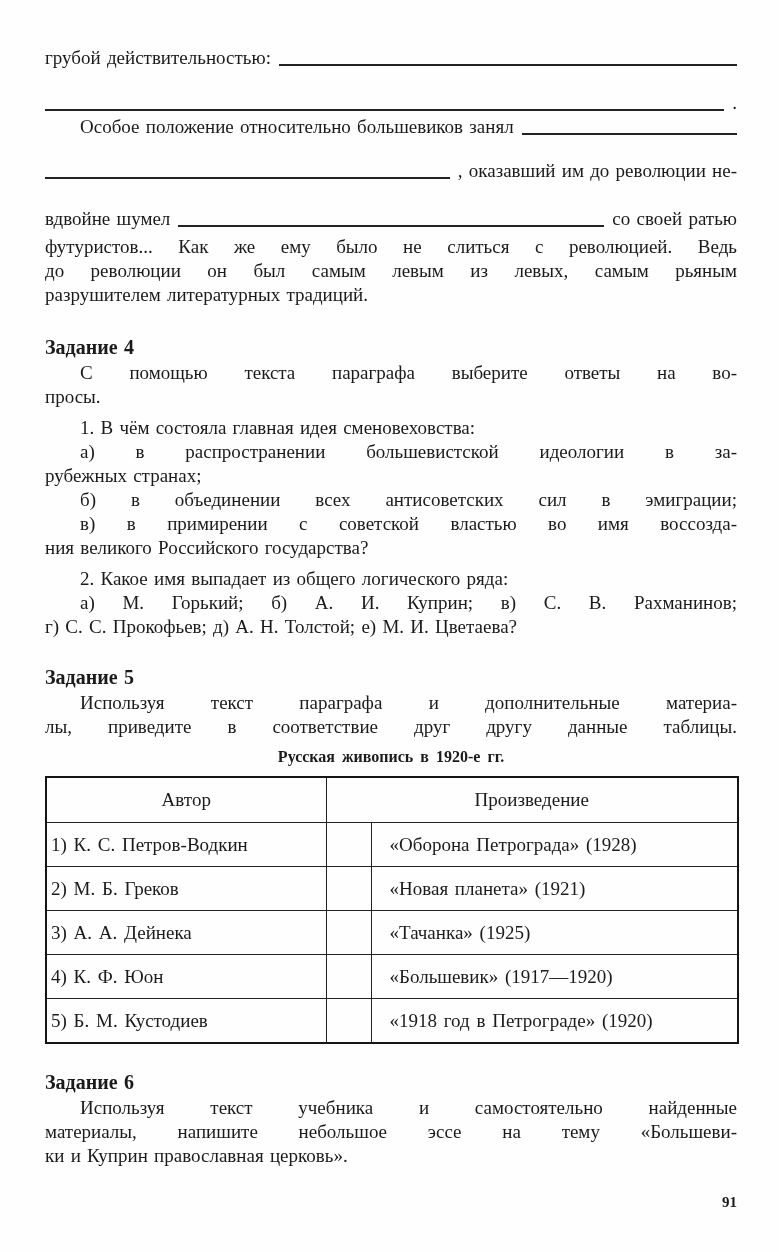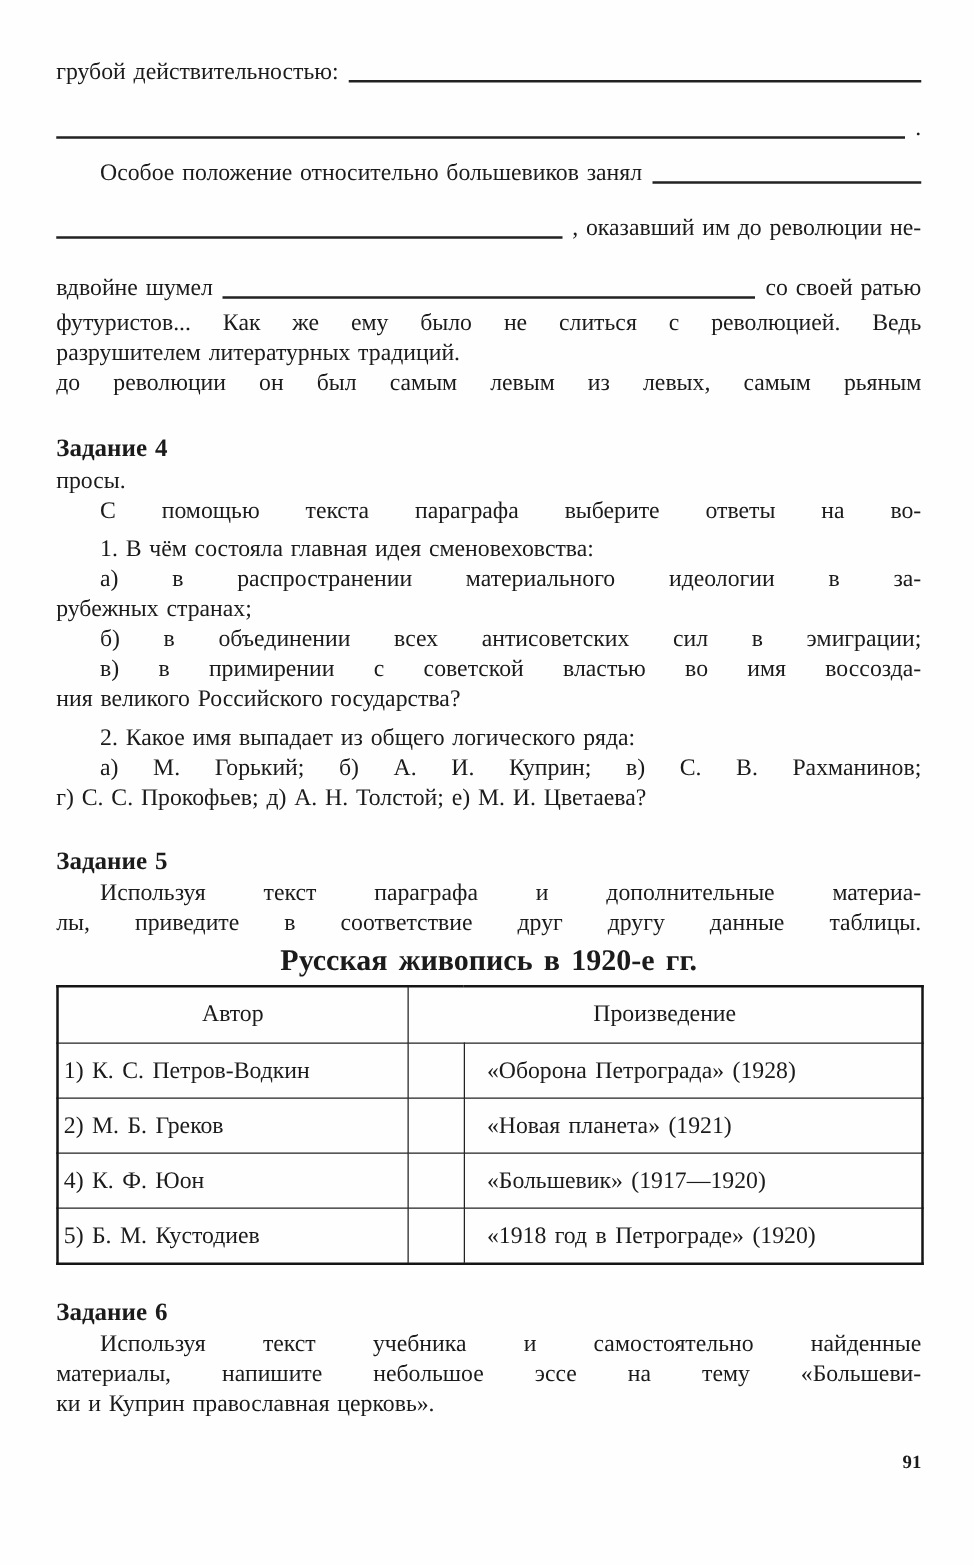--- a/index.html
+++ b/index.html
@@ -24,33 +24,33 @@
   .fillrow .t.ind{text-indent:0;margin-left:35px;}
   .blank{
     flex:1 1 auto;
     min-width:30px;
     border-bottom:2px solid #222222;
     margin:0 0 4px 8px;
   }
   .blank.lead{margin-left:0;margin-right:8px;}
   .blank.mid{margin-right:8px;}
   .gap-top1{margin-top:21px;}
-  .gap-top2{margin-top:12px;}
+  .gap-top2{margin-top:0;}
   .pad-v{padding:4px 0;margin-top:16px;}
   .task-title{
     font-weight:bold;
     font-size:20px;
     line-height:26px;
     margin:25px 0 1px 0;
   }
   .task-title.first{margin-top:27px;}
   .group{margin-top:7px;}
   .table-title{
     font-weight:bold;
-    font-size:24px;
+    font-size:16px;
     line-height:26px;
     text-align:center;
     margin:5px 0 6px 0;
     word-spacing:3px;
   }
   table.tbl{
     width:692px;
     table-layout:fixed;
     border-collapse:collapse;
     border:2.5px solid #151515;
@@ -95,30 +95,30 @@
   <div class="fillrow pad-v">
     <span class="blank lead"></span>
     <span class="t">, оказавший им до революции не-</span>
   </div>
   <div class="fillrow pad-v">
     <span class="t">вдвойне шумел</span>
     <span class="blank mid"></span>
     <span class="t">со своей ратью</span>
   </div>
   <div class="ln just">футуристов... Как же ему было не слиться с революцией. Ведь</div>
+  <div class="ln just">до революции он был самым левым из левых, самым рьяным</div>
   <div class="ln">разрушителем литературных традиций.</div>
-  <div class="ln just">до революции он был самым левым из левых, самым рьяным</div>
 
   <div class="task-title first">Задание 4</div>
+  <div class="ln ind just">С помощью текста параграфа выберите ответы на во-</div>
   <div class="ln">просы.</div>
-  <div class="ln ind just">С помощью текста параграфа выберите ответы на во-</div>
 
   <div class="group">
     <div class="ln ind">1. В чём состояла главная идея сменовеховства:</div>
-    <div class="ln ind just">а) в распространении материального идеологии в за-</div>
+    <div class="ln ind just">а) в распространении большевистской идеологии в за-</div>
     <div class="ln">рубежных странах;</div>
     <div class="ln ind just">б) в объединении всех антисоветских сил в эмиграции;</div>
     <div class="ln ind just">в) в примирении с советской властью во имя воссозда-</div>
     <div class="ln">ния великого Российского государства?</div>
   </div>
 
   <div class="group">
     <div class="ln ind">2. Какое имя выпадает из общего логического ряда:</div>
     <div class="ln ind just">а) М. Горький; б) А. И. Куприн; в) С. В. Рахманинов;</div>
     <div class="ln">г) С. С. Прокофьев; д) А. Н. Толстой; е) М. И. Цветаева?</div>
@@ -145,20 +145,25 @@
       <td class="a">1) К. С. Петров-Водкин</td>
       <td class="m"></td>
       <td class="w">«Оборона Петрограда» (1928)</td>
     </tr>
     <tr class="datarow">
       <td class="a">2) М. Б. Греков</td>
       <td class="m"></td>
       <td class="w">«Новая планета» (1921)</td>
     </tr>
     <tr class="datarow">
+      <td class="a">3) А. А. Дейнека</td>
+      <td class="m"></td>
+      <td class="w">«Тачанка» (1925)</td>
+    </tr>
+    <tr class="datarow">
       <td class="a">4) К. Ф. Юон</td>
       <td class="m"></td>
       <td class="w">«Большевик» (1917—1920)</td>
     </tr>
     <tr class="datarow">
       <td class="a">5) Б. М. Кустодиев</td>
       <td class="m"></td>
       <td class="w">«1918 год в Петрограде» (1920)</td>
     </tr>
   </tbody>

